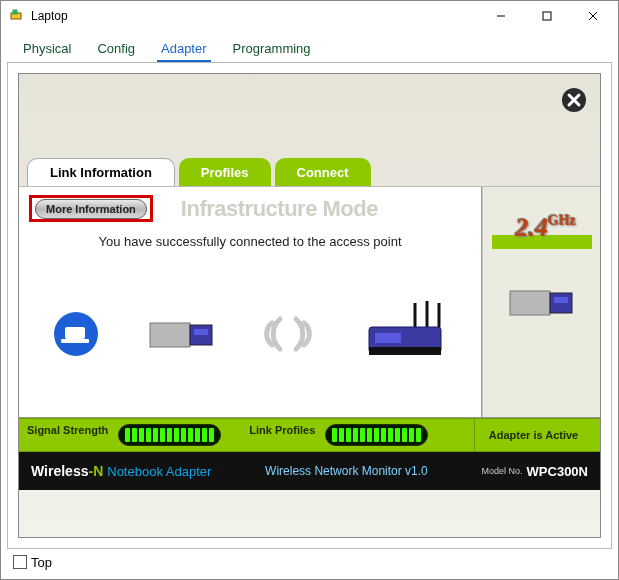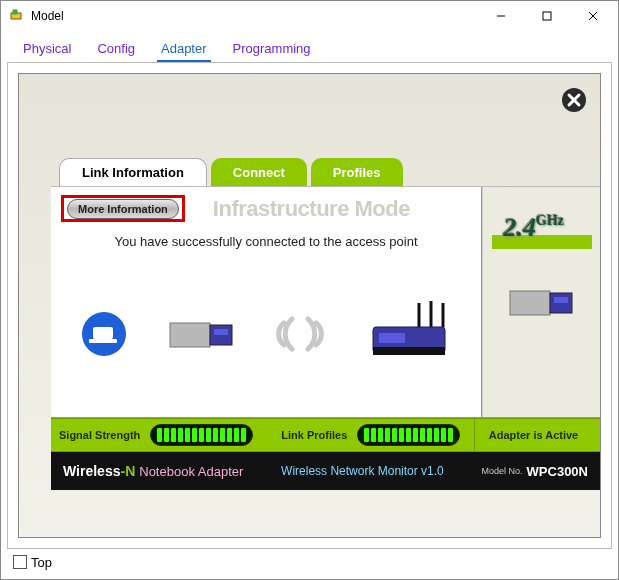--- a/index.html
+++ b/index.html
@@ -5,79 +5,79 @@
   * { box-sizing: border-box; margin: 0; padding: 0; }
   body { font-family: "Segoe UI", Arial, sans-serif; font-size: 13px; background: #fff; }
   .window { width: 619px; height: 580px; border: 1px solid #888; background: #fff; display: flex; flex-direction: column; }
   .titlebar { height: 30px; display: flex; align-items: center; padding: 0 2px 0 8px; }
   .titlebar-icon { width: 16px; height: 16px; margin-right: 6px; }
   .titlebar-title { flex: 1; font-size: 12px; }
   .winbtn { width: 46px; height: 28px; display: flex; align-items: center; justify-content: center; }
   .winbtn svg { width: 10px; height: 10px; }
   .client { flex: 1; padding: 6px 6px 4px 6px; display: flex; flex-direction: column; }
   .tabstrip { height: 26px; display: flex; gap: 18px; padding-left: 12px; border-bottom: 1px solid #ccc; }
-  .apptab { font-size: 13px; padding: 4px 4px 2px 4px; color: #6d28d9; border-bottom: 2px solid transparent; }
+  .apptab { font-size: 13px; padding: 4px 4px 2px 4px; color: #14532d; border-bottom: 2px solid transparent; }
   .apptab.active { color: #1a66c9; border-bottom: 2px solid #1a66c9; }
   .panel { flex: 1; border: 1px solid #bbb; margin-top: -1px; padding: 10px; position: relative; }
 
-  .monitor { width: 100%; height: 100%; background: linear-gradient(#e6e4d9, #f3f2ea); border: 1px solid #888; position: relative; display: flex; flex-direction: column; padding-left: 32px; }
+  .monitor { width: 100%; height: 100%; background: linear-gradient(#e6e4d9, #f3f2ea); border: 1px solid #888; position: relative; display: flex; flex-direction: column; }
   .mon-topspace { height: 82px; position: relative; }
   .closecircle { position: absolute; right: 12px; top: 12px; width: 28px; height: 28px; }
 
   .mon-tabs { height: 30px; display: flex; padding-left: 8px; gap: 4px; align-items: flex-end; }
   .mtab { height: 28px; border-radius: 10px 10px 0 0; padding: 0 22px; display: flex; align-items: center; font-weight: bold; font-size: 13px; }
   .mtab.active { background: #fff; color: #000; border: 1px solid #aaa; border-bottom: none; }
   .mtab.inactive { background: #8ec900; color: #fff; }
 
   .mon-main { display: flex; border-top: 1px solid #bbb; border-bottom: 1px solid #999; height: 232px; background: #fff; }
   .mon-left { flex: 1; border-right: 1px solid #999; display: flex; flex-direction: column; }
   .mode-row { display: flex; align-items: center; gap: 28px; padding: 8px 10px 2px 10px; }
   .moreinfo-wrap { border: 3px solid #d30000; padding: 3px; }
   .pillbtn { background: linear-gradient(#eaeaea,#b8b8b8,#dadada); border: 1px solid #666; border-radius: 12px; padding: 3px 10px; font-weight: bold; font-size: 11px; color: #222; }
   .mode-title { flex: 1; font-family: Arial, sans-serif; font-weight: bold; font-size: 22px; color: #cfcfc6; letter-spacing: -0.5px; }
   .success-msg { text-align: center; padding: 10px 0 0 0; font-size: 13px; color: #222; }
   .device-row { flex: 1; display: flex; align-items: center; justify-content: space-around; padding: 10px 10px 6px 10px; }
 
   .mon-right { width: 118px; background: #ecebe0; display: flex; flex-direction: column; align-items: center; justify-content: flex-start; padding-top: 28px; gap: 24px; border-left: 1px solid #ccc; }
   .ghz-box { position: relative; width: 100px; height: 40px; }
   .ghz-bar { position: absolute; left: 0; bottom: 6px; width: 100px; height: 14px; background: #8ec900; }
-  .ghz-txt { position: absolute; left: 12px; top: -2px; color: #14532d; font-family: Georgia, serif; font-weight: bold; font-size: 26px; font-style: italic; text-shadow: 1px 1px 2px #888, -1px -1px 1px #666; }
+  .ghz-txt { position: absolute; left: 24px; top: -2px; color: #c2410c; font-family: Georgia, serif; font-weight: bold; font-size: 26px; font-style: italic; text-shadow: 1px 1px 2px #888, -1px -1px 1px #666; }
   .ghz-unit { font-size: 14px; vertical-align: top; font-style: normal; }
 
   .meter-strip { height: 34px; background: #8ec900; display: flex; align-items: center; padding: 0 8px; gap: 8px; border-top: 1px solid #6a9b00; border-bottom: 1px solid #6a9b00; }
   .meter-label { font-size: 11px; font-weight: bold; color: #1e2b00; }
   .meter { background: #001a00; border-radius: 12px; padding: 3px 6px; display: flex; gap: 2px; border: 1px solid #223300; }
   .meter .seg { width: 5px; height: 14px; background: #3eff00; border-radius: 1px; }
   .meter-strip .spacer { width: 8px; }
   .meter-right { width: 118px; text-align: center; font-size: 11px; font-weight: bold; color: #1e2b00; border-left: 1px solid #6a9b00; height: 100%; display: flex; align-items: center; justify-content: center; }
-  .meter-left { flex: 1; display: flex; align-items: center; gap: 10px; }
+  .meter-left { flex: 1; display: flex; gap: 10px; }
 
   .footer-strip { height: 38px; background: #111; color: #fff; display: flex; align-items: center; padding: 0 12px; font-family: Arial, sans-serif; }
   .brand-a { font-weight: bold; font-size: 14px; color: #fff; }
   .brand-b { font-weight: bold; font-size: 14px; color: #8ec900; }
-  .footer-prod { font-size: 13px; margin-left: 4px; color: #f9a8d4; }
+  .footer-prod { font-size: 13px; margin-left: 4px; color: #0ea5e9; }
   .footer-center { flex: 1; text-align: center; font-size: 12px; color: #7dd3fc; }
   .footer-model-l { font-size: 9px; color: #ccc; }
   .footer-model { font-weight: bold; font-size: 13px; color: #fff; margin-left: 4px; }
 
   .bottombar { height: 26px; display: flex; align-items: center; padding-left: 6px; gap: 4px; }
   .chk { width: 14px; height: 14px; border: 1px solid #555; background: #fff; }
 </style>
 </head>
 <body>
 
 <div class="window">
   <div class="titlebar">
     <span class="titlebar-icon">
       <svg viewBox="0 0 16 16">
           <rect x="2" y="5" width="10" height="6" fill="#f4c430" stroke="#7a5900"></rect>
           <rect x="4" y="2" width="4" height="4" fill="#3cb043" stroke="#2a6"></rect>
         </svg>
     </span>
-    <span class="titlebar-title">Model</span>
+    <span class="titlebar-title">Laptop</span>
     <div class="winbtn">
         <svg viewBox="0 0 10 10">
           <line x1="1" y1="5" x2="9" y2="5" stroke="#000" stroke-width="1"></line>
         </svg>
       </div>
     <div class="winbtn">
         <svg viewBox="0 0 10 10">
           <rect x="1" y="1" width="8" height="8" fill="none" stroke="#000" stroke-width="1"></rect>
         </svg>
       </div>
@@ -105,22 +105,22 @@
             <svg viewBox="0 0 28 28">
                 <circle cx="14" cy="14" r="12" fill="#2b2b2b"></circle>
                 <line x1="9" y1="9" x2="19" y2="19" stroke="#fff" stroke-width="3" stroke-linecap="round"></line>
                 <line x1="19" y1="9" x2="9" y2="19" stroke="#fff" stroke-width="3" stroke-linecap="round"></line>
               </svg>
           </span>
         </div>
 
         <div class="mon-tabs">
           <div class="mtab active">Link Information</div>
+          <div class="mtab inactive">Profiles</div>
           <div class="mtab inactive">Connect</div>
-          <div class="mtab inactive">Profiles</div>
         </div>
 
         <div class="mon-main">
           <div class="mon-left">
             <div class="mode-row">
               <span class="moreinfo-wrap">
                 <span class="pillbtn">More Information</span>
               </span>
               <span class="mode-title">Infrastructure Mode</span>
             </div>

